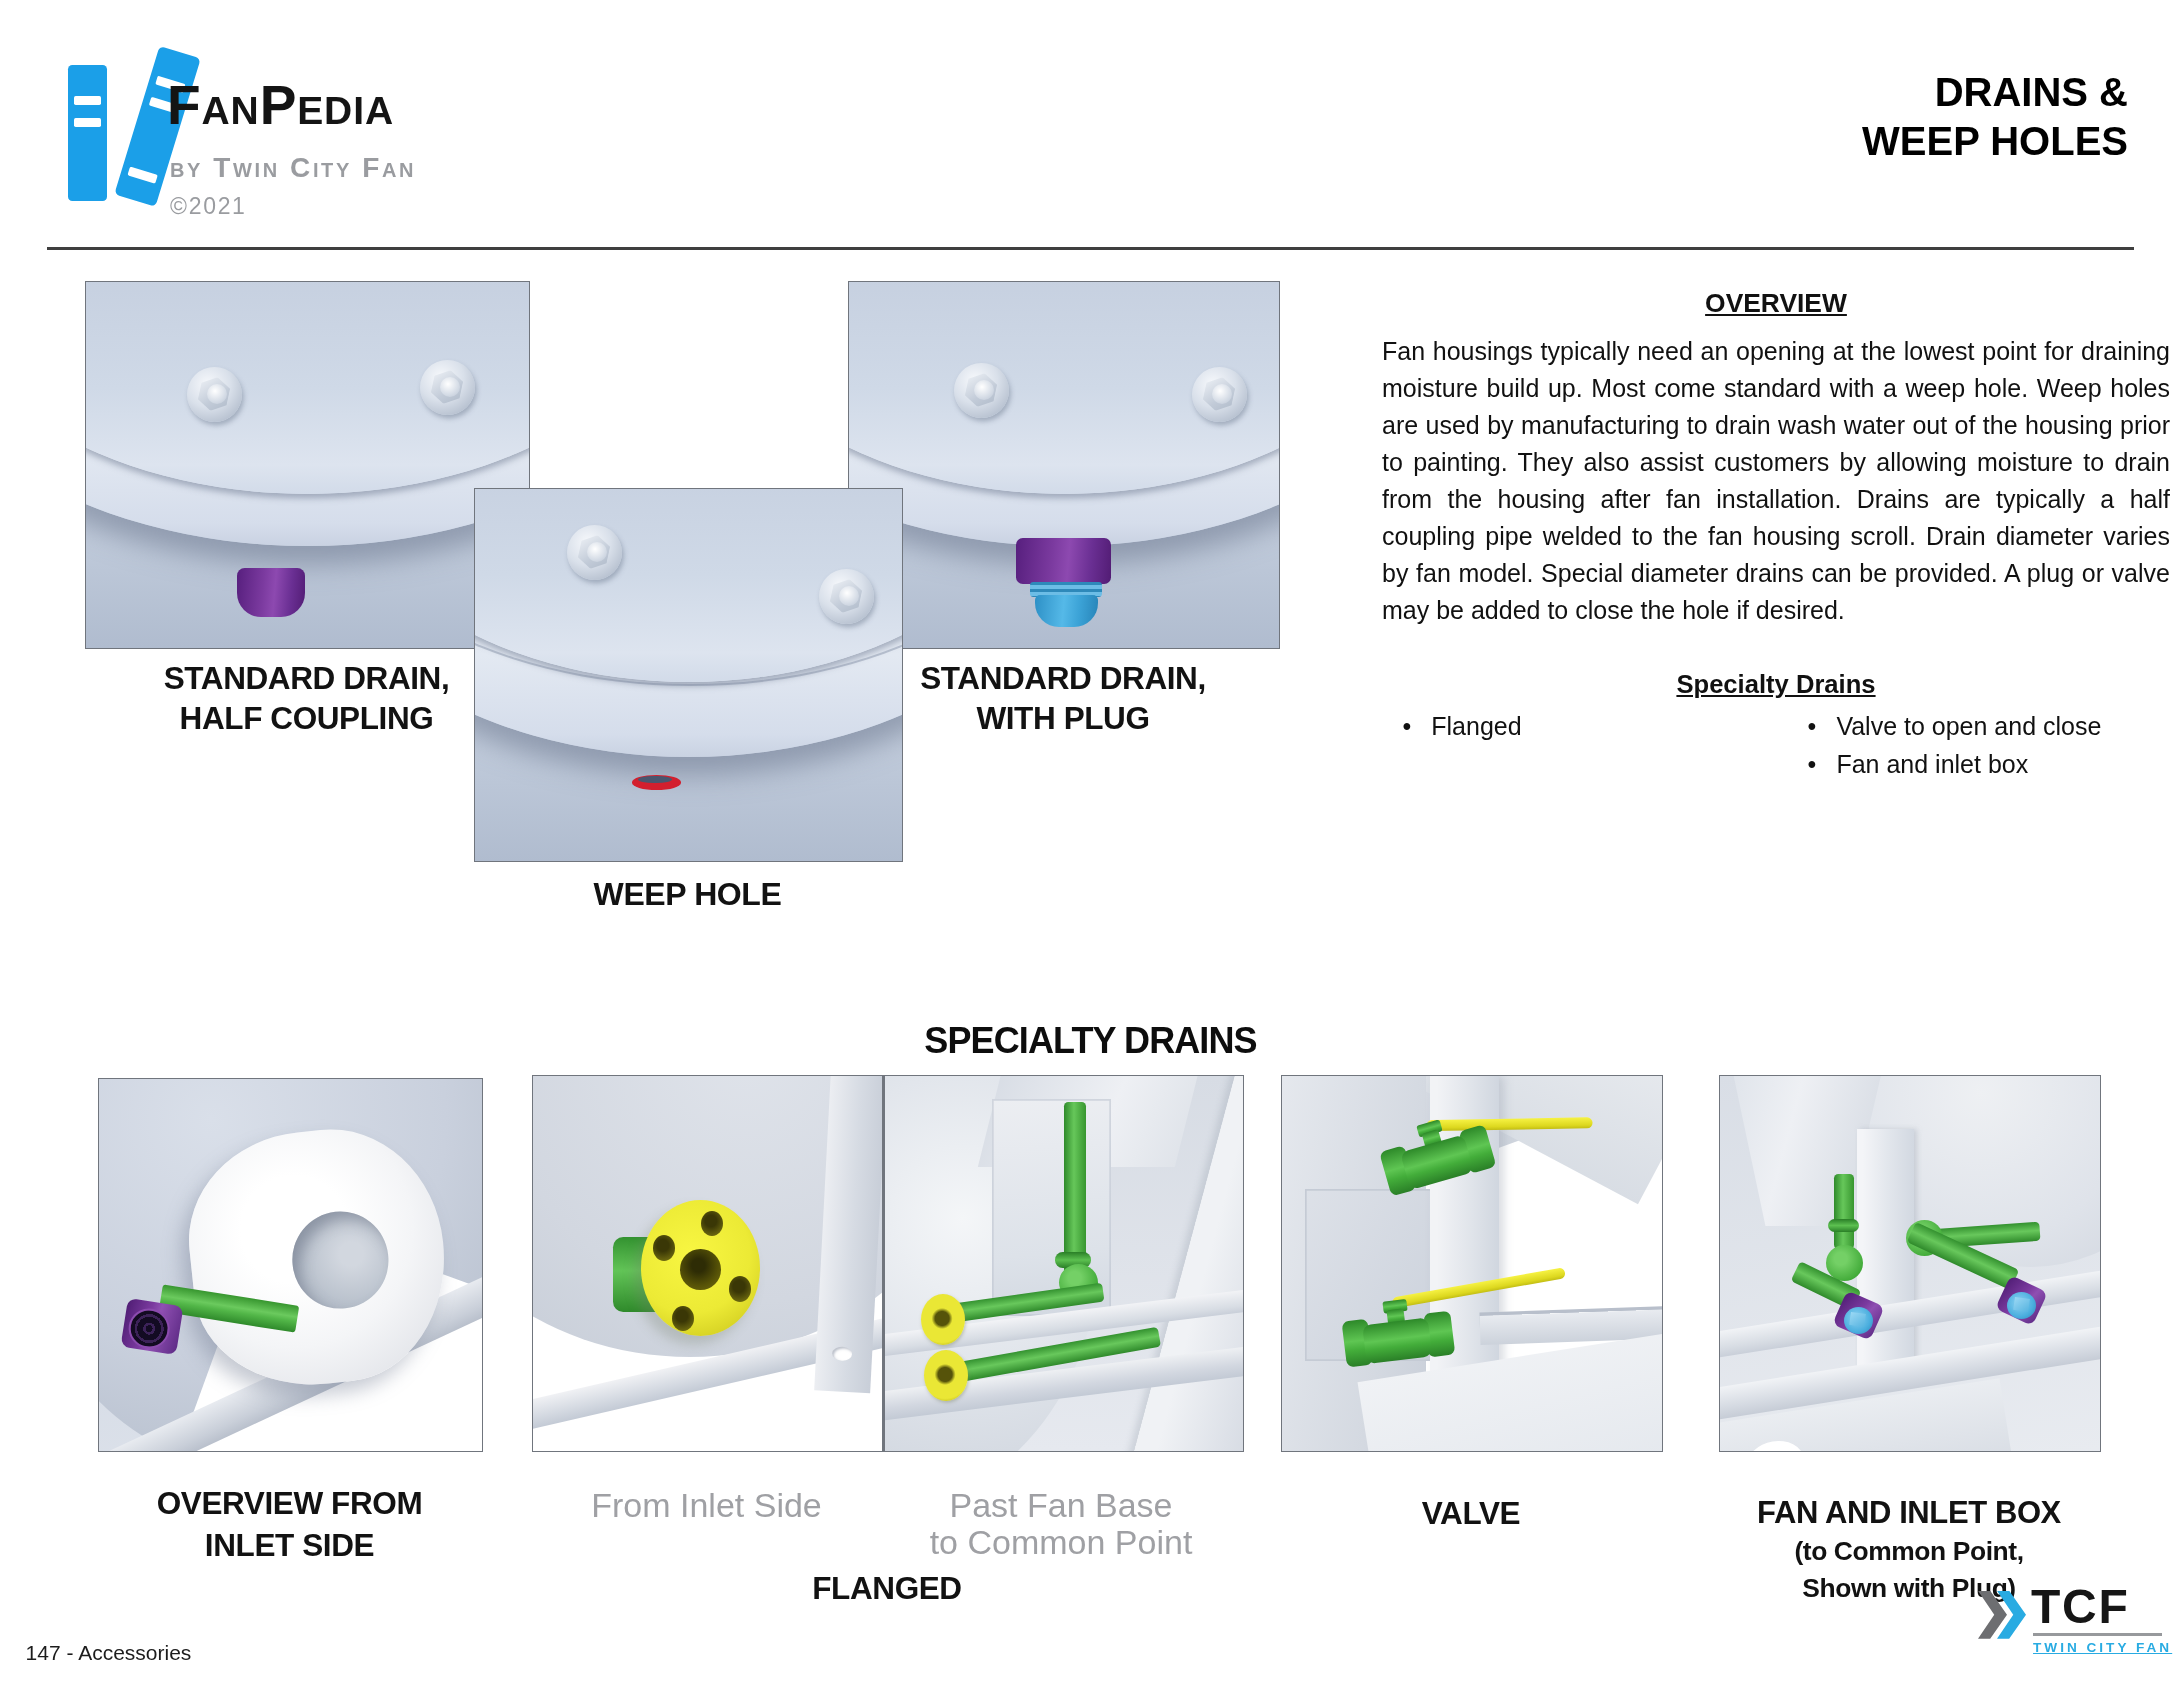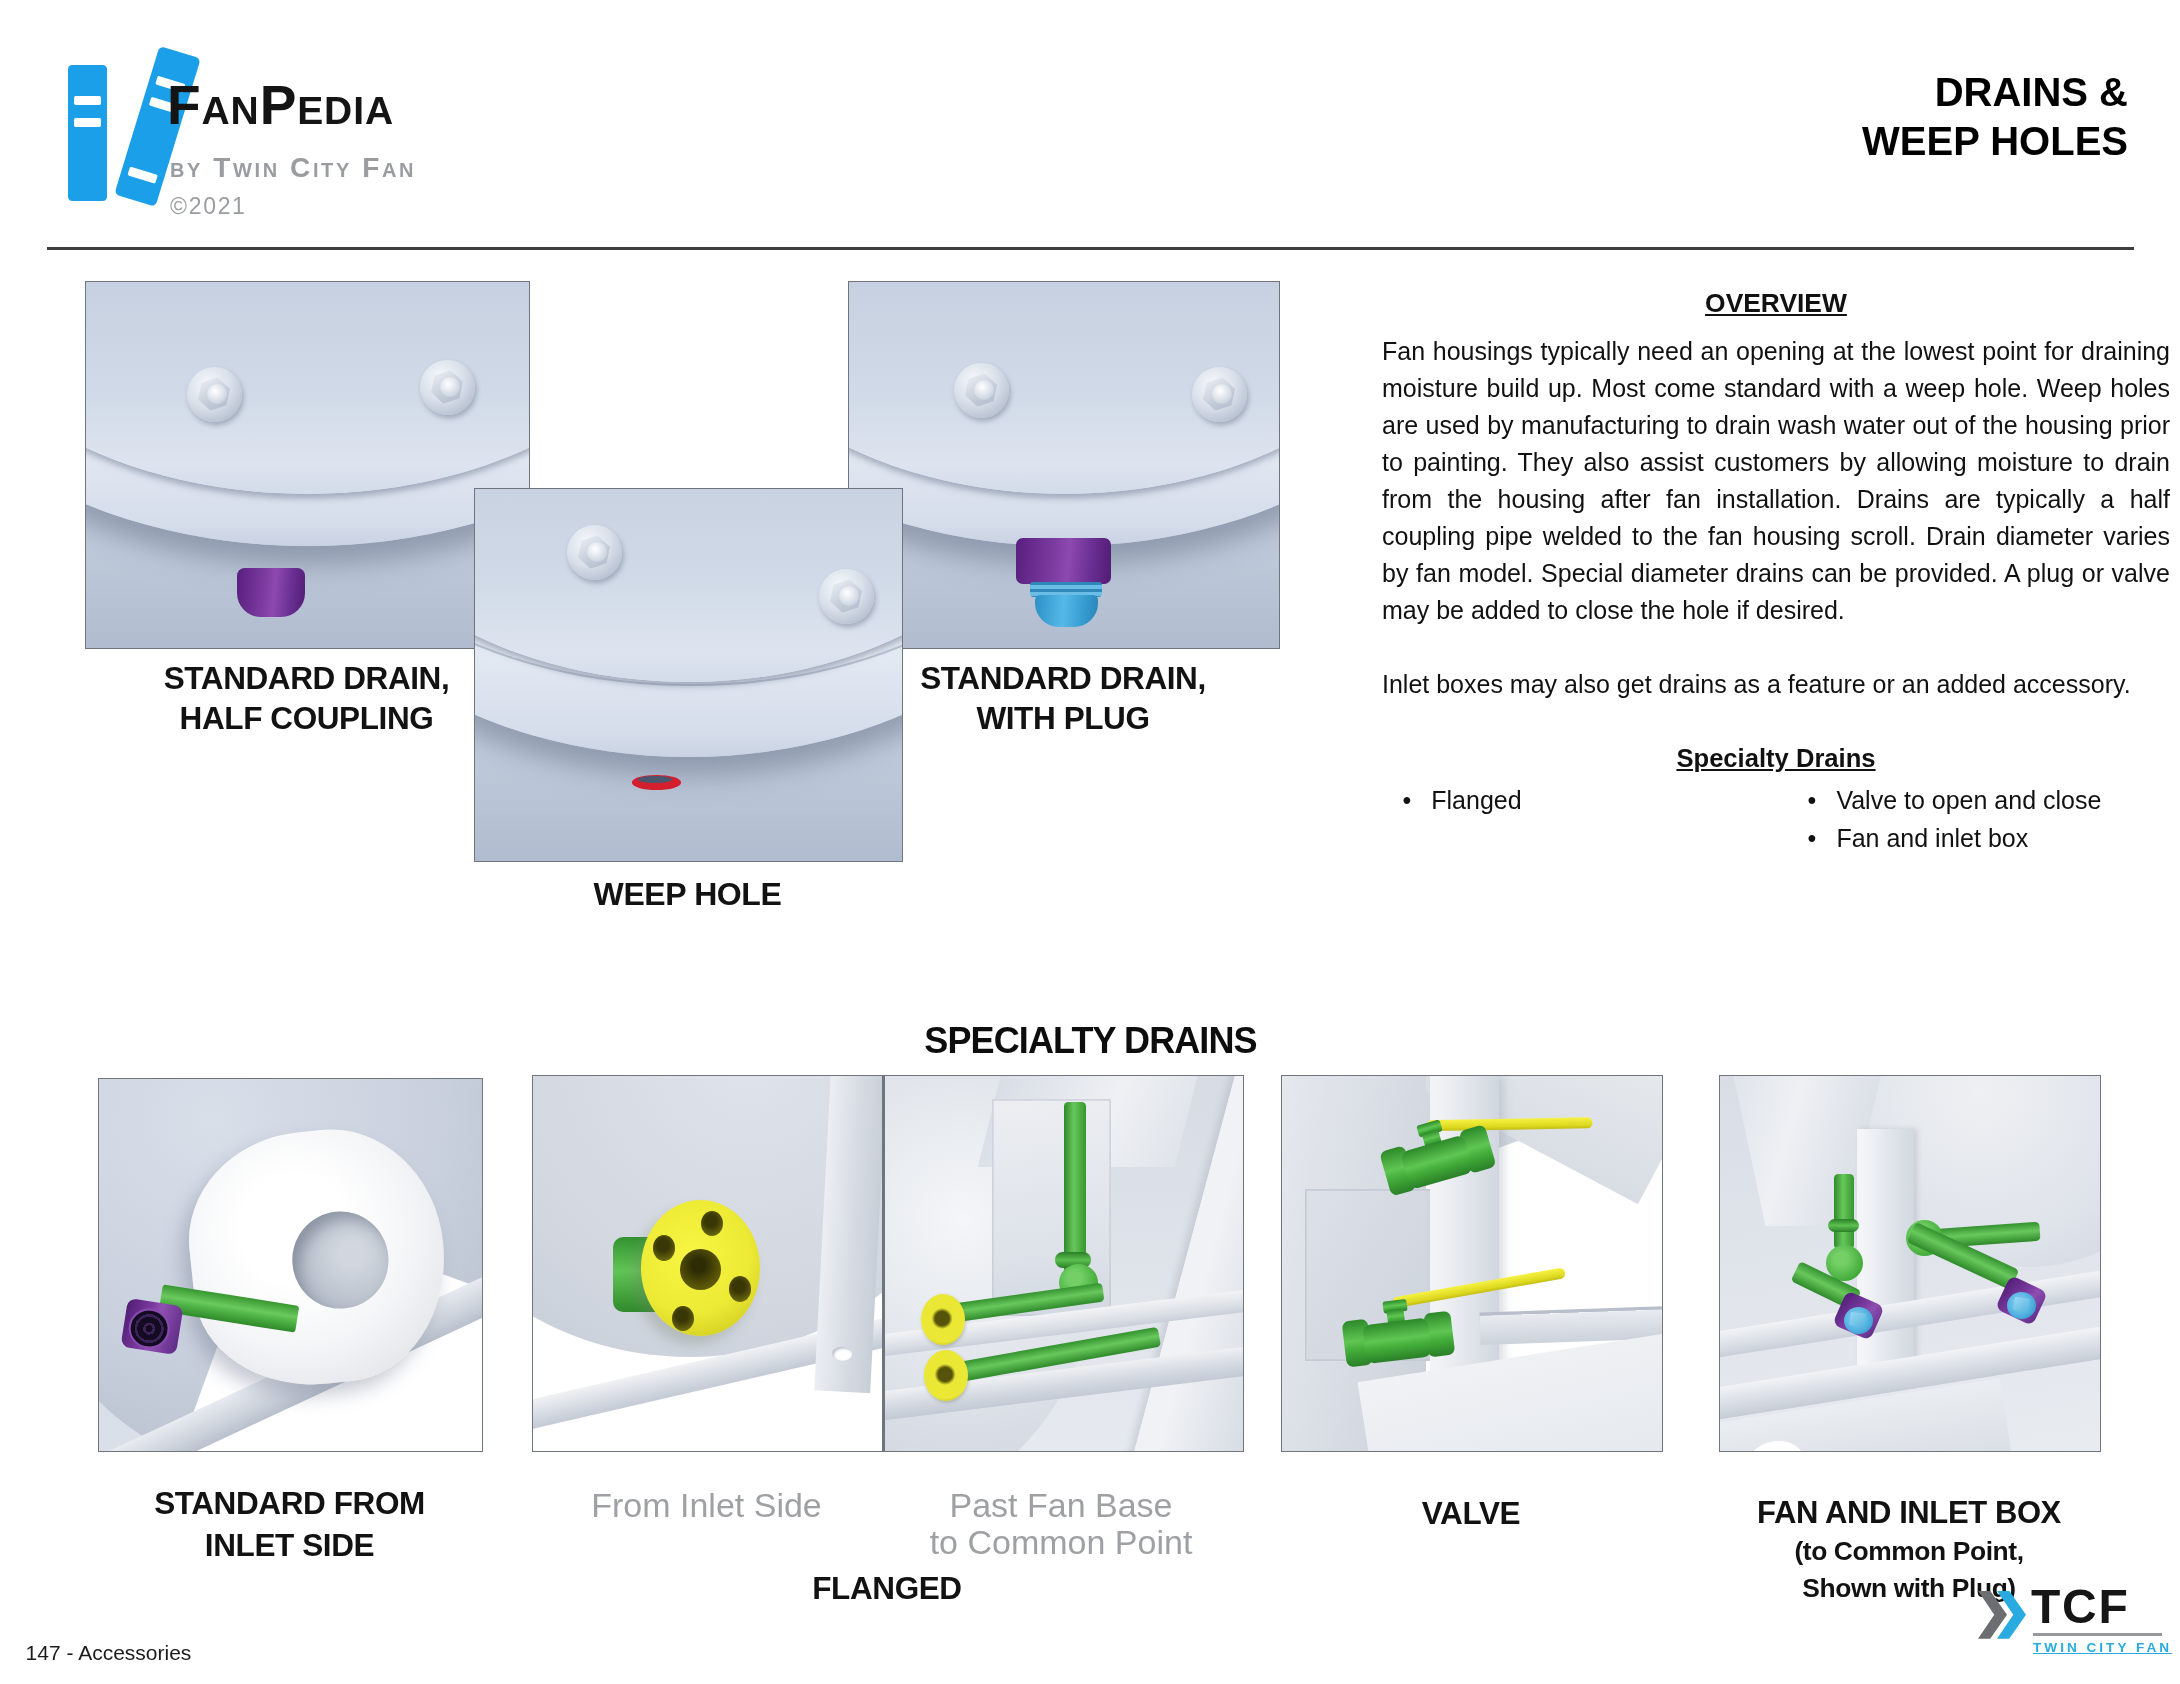--- a/index.html
+++ b/index.html
@@ -268,21 +268,20 @@
 </div>
 <div class="cap cap-top" style="left:848px; top:658px; width:430px;">
   <div>STANDARD DRAIN,</div>
   <div>WITH PLUG</div>
 </div>
 <div class="cap" style="left:474px; top:876px; width:427px; font-size:32px;">WEEP HOLE</div>
 
 <div class="col-right">
   <div class="ov-head">OVERVIEW</div>
   <p class="ov-p">Fan housings typically need an opening at the lowest point for draining moisture build up. Most come standard with a weep hole. Weep holes are used by manufacturing to drain wash water out of the housing prior to painting. They also assist customers by allowing moisture to drain from the housing after fan installation. Drains are typically a half coupling pipe welded to the fan housing scroll. Drain diameter varies by fan model. Special diameter drains can be provided. A plug or valve may be added to close the hole if desired.</p>
-  <p class="ov-p" style="margin-bottom:0;">Inlet boxes may also get drains as a feature or an added accessory.</p>
   <div class="sp-head">Specialty Drains</div>
   <div class="bullets">
     <ul class="bcol1">
       <li>Flanged</li>
     </ul>
     <ul class="bcol2">
       <li>Valve to open and close</li>
       <li>Fan and inlet box</li>
     </ul>
   </div>
@@ -376,21 +375,21 @@
   <div class="coup-purple" style="left:31%; top:59%; width:41px; height:37px; transform:rotate(24deg);"></div>
   <div class="plug-face" style="left:32.5%; top:61.5%; width:29px; height:27px;"></div>
   <div class="pipe-green" style="left:52%; top:40%; width:32%; height:19px; transform:rotate(-4deg);"></div>
   <div class="elbow-green" style="left:49%; top:38.5%; width:37px; height:36px;"></div>
   <div class="pipe-green" style="left:49%; top:45%; width:30%; height:22px; transform:rotate(25deg);"></div>
   <div class="coup-purple" style="left:74%; top:55%; width:41px; height:37px; transform:rotate(25deg);"></div>
   <div class="plug-face" style="left:75.5%; top:57.5%; width:29px; height:27px;"></div>
 </div>
 
 <div class="cap cap-bottom" style="left:98px; top:1482px; width:383px;">
-  <div>STANDARD FROM</div>
+  <div>OVERVIEW FROM</div>
   <div>INLET SIDE</div>
 </div>
 <div class="cap-gray" style="left:532px; top:1487px; width:349px;">From Inlet Side</div>
 <div class="cap-gray" style="left:881px; top:1487px; width:360px;">
   <div>Past Fan Base</div>
   <div>to Common Point</div>
 </div>
 <div class="cap cap-bottom" style="left:532px; top:1567px; width:710px;">FLANGED</div>
 <div class="cap cap-bottom" style="left:1281px; top:1492px; width:380px;">VALVE</div>
 <div class="cap" style="left:1719px; top:1492px; width:380px; font-size:31px; line-height:41px;">

